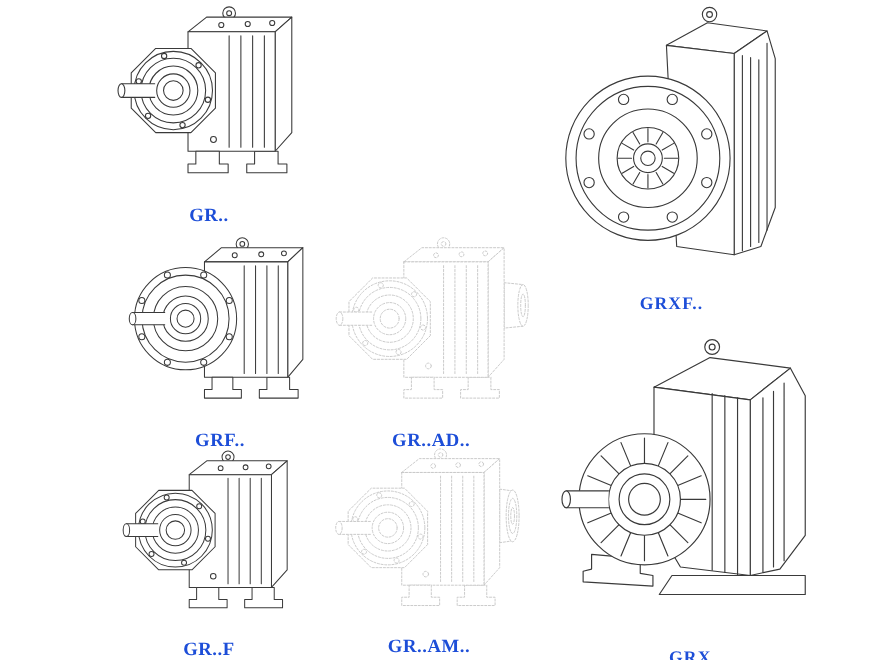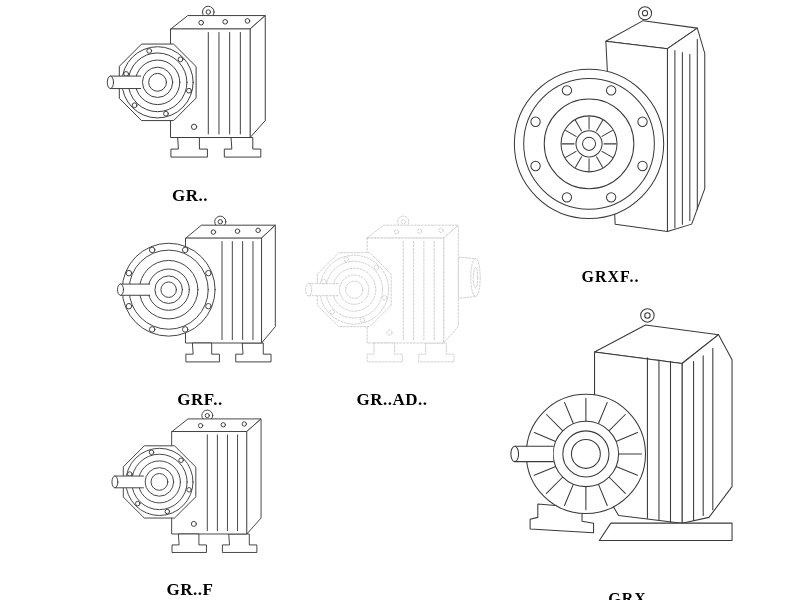--- a/index.html
+++ b/index.html
@@ -2,21 +2,21 @@
 <html><head>
 <meta charset="utf-8">
 <style>
   html,body{margin:0;padding:0;background:#fff;}
   .page{position:relative;width:800px;height:600px;background:#ffffff;overflow:hidden;
         font-family:"Liberation Serif",serif;}
   .cell{position:absolute;margin:0;display:flex;flex-direction:column;align-items:center;}
   .cell svg{display:block;}
   .drawing{stroke:#3a3a3a;stroke-width:1.1;fill:none;stroke-linejoin:round;stroke-linecap:round;}
   .faint{stroke:#c7c7c7;stroke-width:1;stroke-dasharray:2.2 1.8;}
-  .label{font-weight:bold;font-size:17px;color:#000000;letter-spacing:.5px;margin-top:4px;
+  .label{font-weight:bold;font-size:17px;color:#1d4ed8;letter-spacing:.5px;margin-top:4px;
          text-align:right;white-space:nowrap;}
   .label-lg{font-size:16px;letter-spacing:1px;margin-top:14px;}
   .defs-holder{position:absolute;width:0;height:0;overflow:hidden;}
 </style>
 </head>
 <body>
 
 <div class="page">
 
   <svg class="defs-holder" aria-hidden="true">
@@ -192,20 +192,30 @@
   <figure class="cell" style="left:292px;top:214px;width:200px;">
     <svg class="drawing faint" width="195" height="172" viewBox="0 0 215 200">
       <path d="M184 50 L204 52 L204 96 L184 98 Z" fill="#fff"></path>
       <ellipse cx="204" cy="74" rx="5.5" ry="22" fill="#fff"></ellipse>
       <ellipse cx="204" cy="74" rx="2.5" ry="12" fill="#fff"></ellipse>
       <use href="#g-gr"></use>
     </svg>
     <figcaption class="label">GR..AD..</figcaption>
   </figure>
 
+  <figure class="cell" style="left:290px;top:406px;width:200px;">
+    <svg class="drawing faint" width="190" height="168" viewBox="0 0 215 200">
+      <path d="M184 46 L198 48 L198 102 L184 104 Z" fill="#fff"></path>
+      <ellipse cx="198" cy="75" rx="7" ry="28" fill="#fff"></ellipse>
+      <ellipse cx="198" cy="75" rx="4.5" ry="19" fill="#fff"></ellipse>
+      <ellipse cx="198" cy="75" rx="2" ry="9" fill="#fff"></ellipse>
+      <use href="#g-gr"></use>
+    </svg>
+    <figcaption class="label">GR..AM..</figcaption>
+  </figure>
 
   <figure class="cell" style="left:500px;top:302px;width:265px;gap:24px;">
     <svg class="drawing" width="260" height="250" viewBox="0 0 270 260">
         <use href="#g-grx"></use>
       </svg>
     <figcaption class="label label-lg">GRX..</figcaption>
   </figure>
 
 </div>
 

